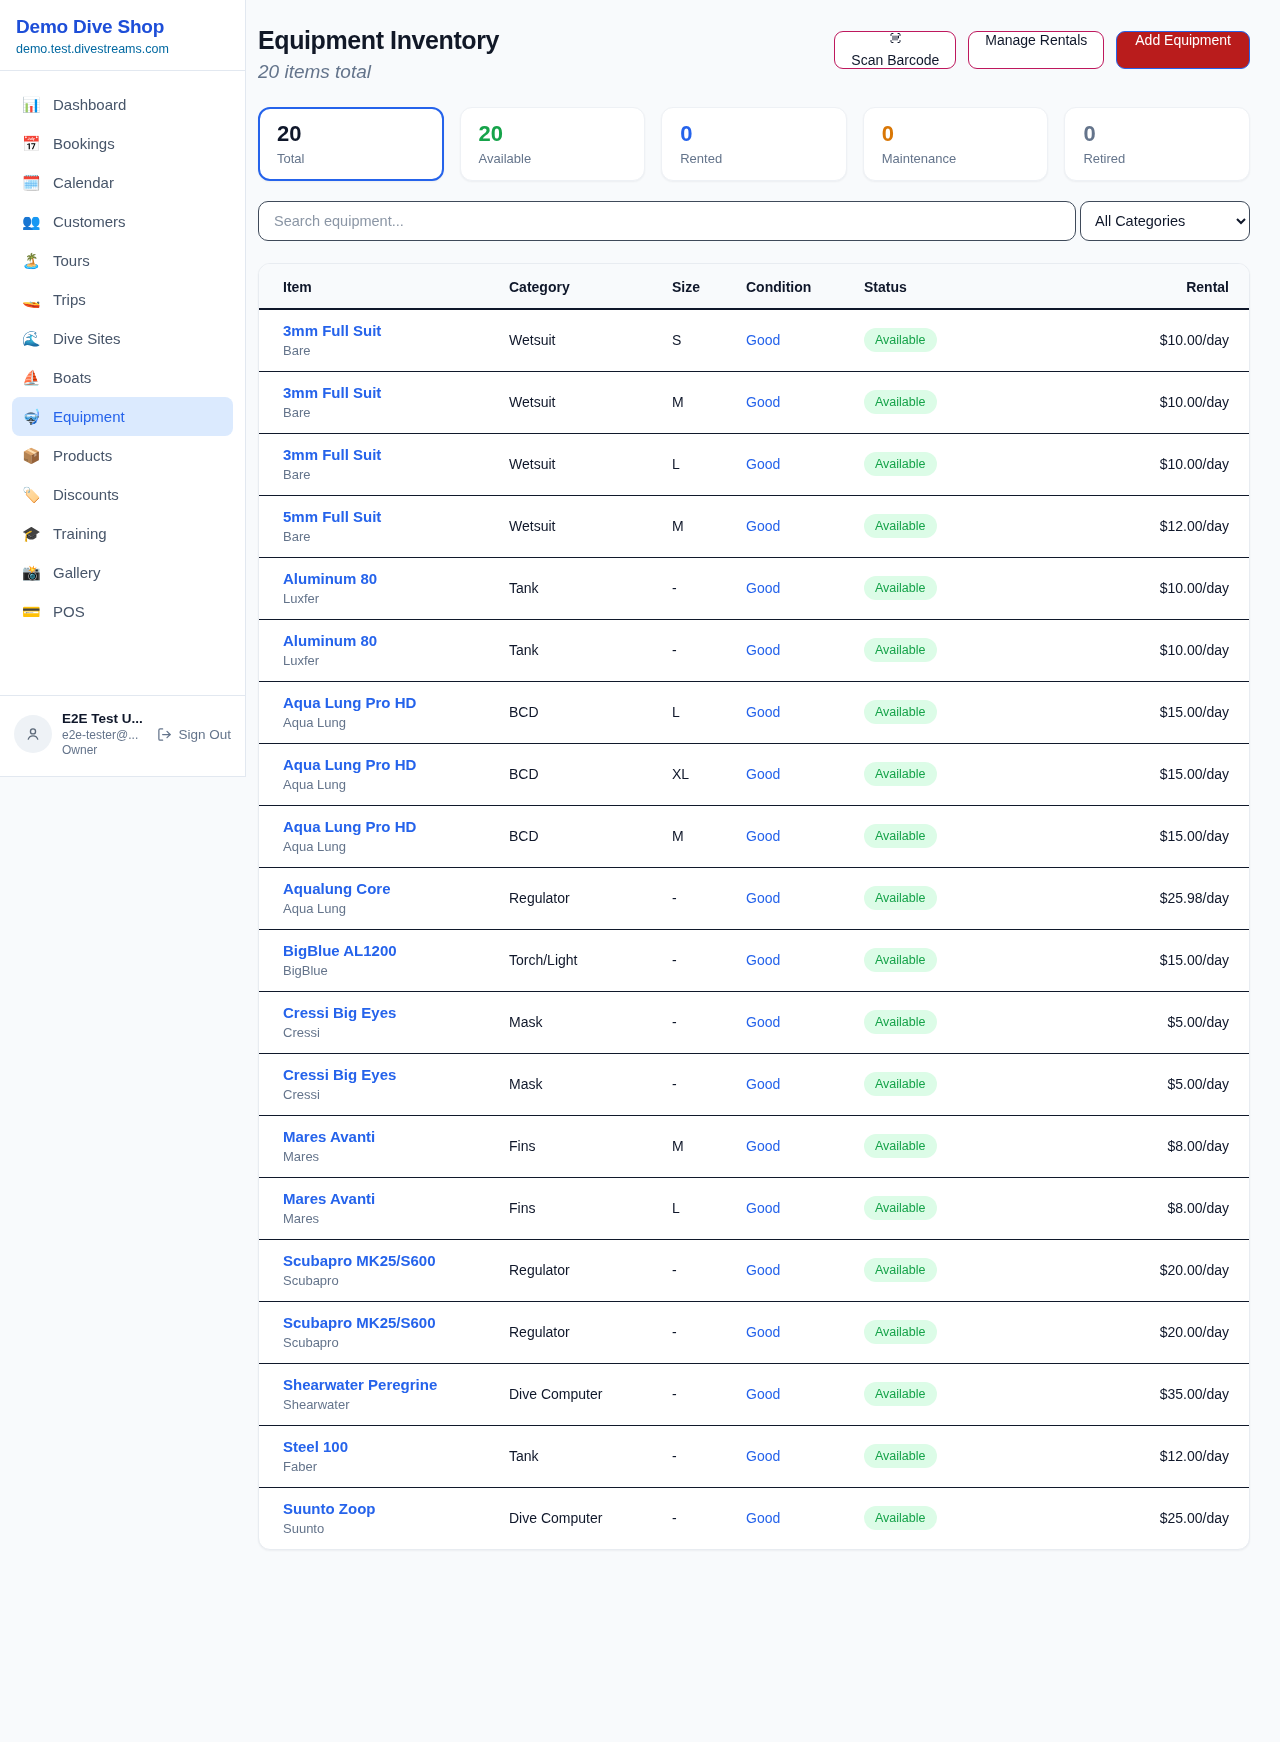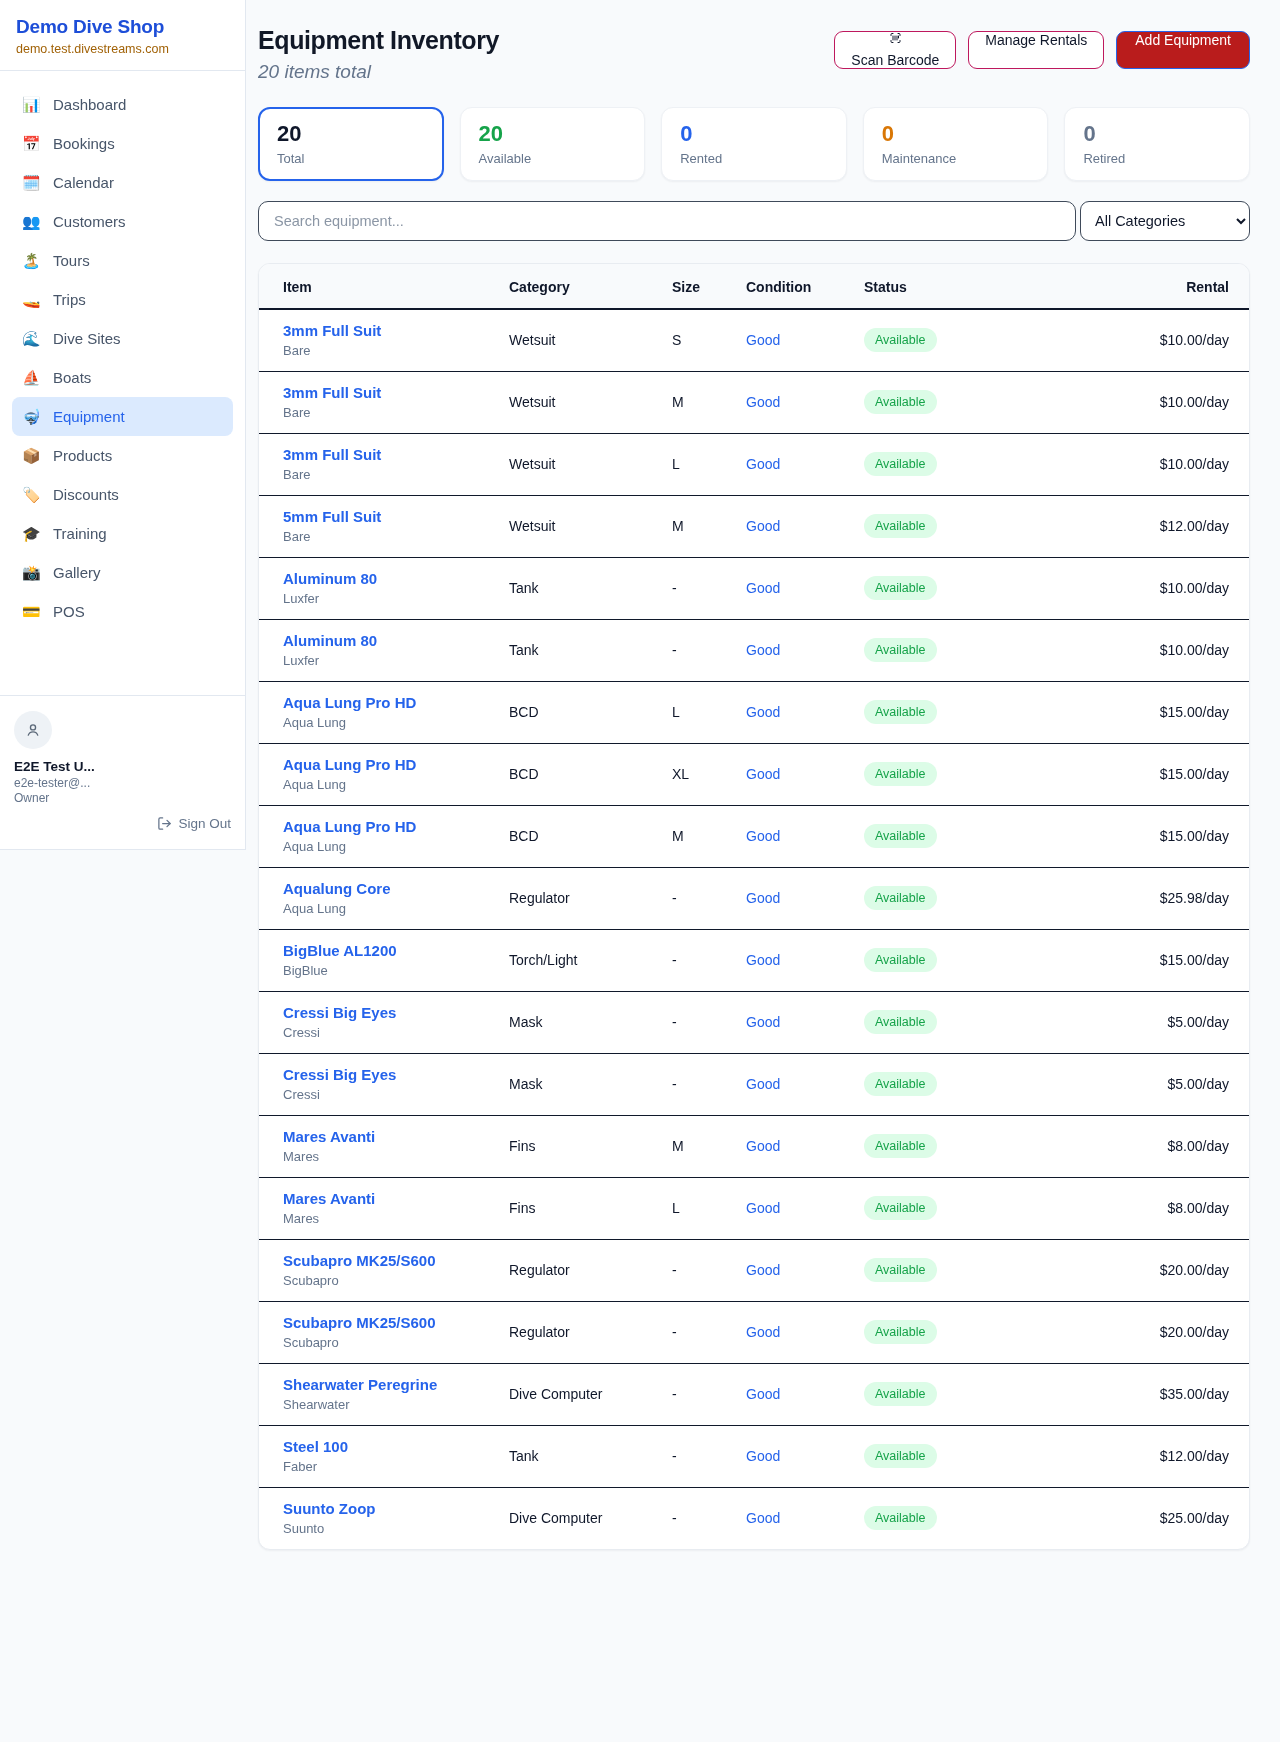--- a/index.html
+++ b/index.html
@@ -9,31 +9,31 @@
     background:#f8fafc; color:#0f172a; overflow:hidden; position:relative;
   }
   
   .sidebar {
     position:absolute; left:0; top:0; width:246px; background:#fff;
     border-right:1px solid #e2e8f0; border-bottom:1px solid #e2e8f0;
     padding-top:14px;
   }
   .shop-head { padding:2px 16px 14px; border-bottom:1px solid #e2e8f0; }
   .shop-name { color:#1d4ed8; font-size:19px; font-weight:700; letter-spacing:-.2px; }
-  .shop-domain { color:#a16207; font-size:12.5px; margin-top:4px; }
+  .shop-domain { color:#0369a1; font-size:12.5px; margin-top:4px; }
   .nav { padding:14px 12px 64px; }
   .nav-item {
     display:flex; align-items:center; gap:11px; height:39px; padding:0 10px;
     border-radius:8px; color:#475569; font-size:15px; cursor:pointer;
   }
   .nav-item .nav-ico { font-size:15px; width:20px; text-align:center; }
   .nav-item.active { background:#dbeafe; color:#2563eb; font-weight:500; }
   .user-box {
     border-top:1px solid #e2e8f0; padding:15px 14px 18px;
-    display:flex; align-items:flex-start; gap:10px;flex-direction:column;
+    display:flex; align-items:center; gap:10px;
   }
   .avatar {
     width:38px; height:38px; min-width:38px; border-radius:50%; background:#eef2f6;
     display:flex; align-items:center; justify-content:center;
   }
   .user-meta { line-height:1.25; min-width:0; }
   .user-name { font-size:13.5px; font-weight:700; color:#0f172a; white-space:nowrap; }
   .user-email,.user-role { font-size:12px; color:#64748b; white-space:nowrap; }
   .signout { display:flex; align-items:center; gap:6px; color:#64748b; font-size:13.5px;
     margin-left:auto; cursor:pointer; white-space:nowrap; }

